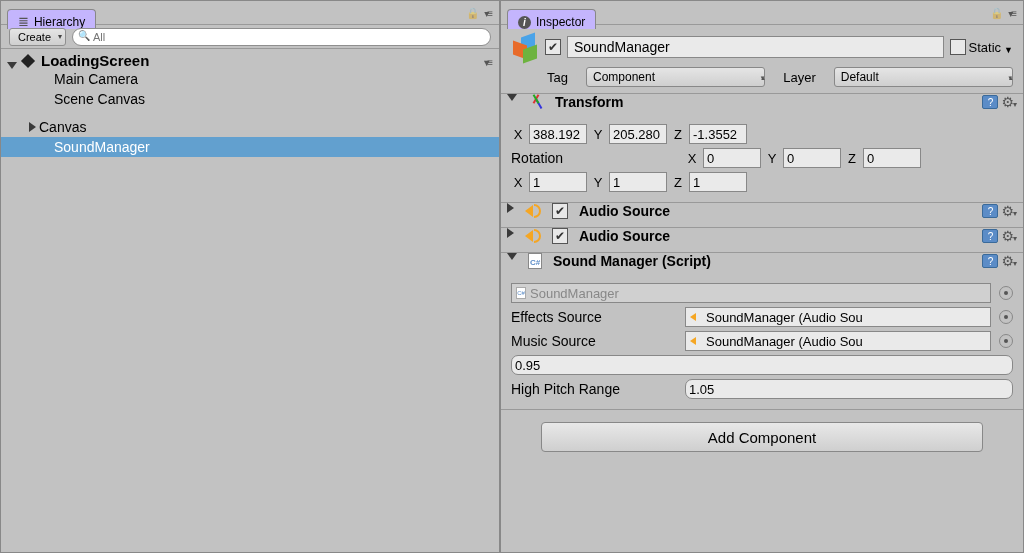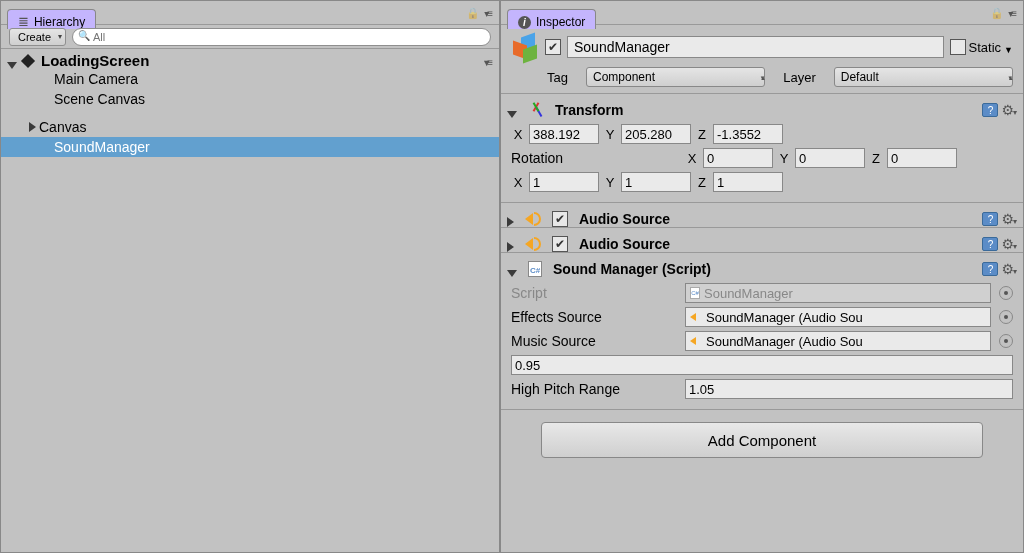--- a/index.html
+++ b/index.html
@@ -47,52 +47,52 @@
 .chk { width: 16px; height: 16px; border: 1px solid #555; background: #e8e8e8; display: inline-flex; align-items: center; justify-content: center; font-size: 12px; color: #333; }
 .chk.on::before { content: "✔"; }
 .name-field { flex: 1; height: 22px; border: 1px solid #888; background: #eaeaea; padding: 0 6px; font-size: 14px; }
 .static-chk { display: flex; align-items: flex-end; gap: 3px; font-size: 13px; }
 .insp-row2 { display: flex; align-items: center; gap: 18px; margin-top: 6px; padding-left: 36px; }
 .dd-field { height: 20px; border: 1px solid #888; background: linear-gradient(#e5e5e5,#cfcfcf); border-radius: 3px; padding: 0 18px 0 6px; font-size: 12px; position: relative; display: inline-flex; align-items: center; }
 .dd-field::after { content: "▴▾"; position: absolute; right: 3px; font-size: 7px; line-height: 5px; letter-spacing: -4px; color: #555; white-space: pre; }
 .lbl { font-size: 13px; }
 
 .component { border-bottom: 1px solid #999; }
-.comp-header { height: 24px; display: flex; align-items: flex-end; gap: 11px; padding: 0 6px; font-size: 14px; }
+.comp-header { height: 24px; display: flex; align-items: flex-start; gap: 11px; padding: 0 6px; font-size: 14px; }
 .comp-header .title { font-weight: bold; flex: 1; }
 .comp-actions { display: flex; align-items: center; gap: 3px; }
 .help-icon { width: 16px; height: 14px; background: #5b8cc7; border: 1px solid #3a6a9a; border-radius: 2px; color: #fff; font-size: 10px; display: inline-flex; align-items: center; justify-content: center; }
 .gear-icon { font-size: 14px; color: #555; }
 .gear-icon::after { content: "▾"; font-size: 8px; margin-left: -1px; }
 .transform-icon { width: 16px; height: 16px; position: relative; }
 .transform-icon::before { content: ""; position: absolute; width: 2px; height: 10px; background: #d33; left: 7px; top: 0; transform: rotate(30deg); }
 .transform-icon::after { content: ""; position: absolute; width: 2px; height: 10px; background: #2a2; left: 7px; top: 0; transform: rotate(-30deg); box-shadow: 0 6px 0 0 #33d; }
 .speaker-icon { width: 16px; height: 16px; position: relative; }
 .speaker-icon::before { content:""; position:absolute; width:0;height:0;border-style:solid;border-width:6px 8px 6px 0;border-color:transparent #f5a623 transparent transparent;left:0;top:2px;}
 .speaker-icon::after { content:""; position:absolute; width:5px;height:10px;border:2px solid #f5a623;border-left:none;border-radius:0 10px 10px 0;left:9px;top:1px;}
 .cs-icon { width: 14px; height: 16px; border: 1px solid #888; background: #fff; position: relative; font-size: 8px; color: #5b8cc7; display:inline-flex;align-items:flex-end;justify-content:center;padding-bottom:1px;}
 .cs-icon::before{content:"C#";font-weight:bold;}
 .comp-body { padding: 4px 10px 8px; }
 .prop-row { display: flex; align-items: center; height: 24px; gap: 4px; }
 .prop-label { width: 170px; font-size: 14px; }
 .prop-label.disabled { color: #888; }
 .vec-lbl { width: 14px; text-align: center; font-size: 13px; }
 .num-input { height: 20px; border: 1px solid #888; background: #eaeaea; padding: 0 3px; font-size: 13px; }
-.num-input.w { width: 70px; }
-.num-input.full { flex: 1; }
+.num-input.w { width: 58px; }
+.num-input.full { flex: 1; border-radius: 7px; }
 .obj-field { flex: 1; height: 20px; border: 1px solid #888; background: #eaeaea; display: flex; align-items: center; padding: 0 4px; gap: 4px; font-size: 13px; overflow: hidden; white-space: nowrap; }
 .obj-field.disabled { color: #888; background: #d0d0d0; }
 .small-speaker{width:12px;height:12px;position:relative;flex-shrink:0;}
 .small-speaker::before{content:"";position:absolute;width:0;height:0;border-style:solid;border-width:4px 6px 4px 0;border-color:transparent #f5a623 transparent transparent;left:0;top:2px;}
 .small-cs{width:10px;height:12px;border:1px solid #aaa;background:#fff;font-size:6px;color:#5b8cc7;display:inline-flex;align-items:center;justify-content:center;flex-shrink:0;}
 .small-cs::before{content:"C#";}
 .picker-dot { width: 14px; height: 14px; border: 1px solid #888; border-radius: 50%; position: relative; margin-left: 4px; flex-shrink:0;}
 .picker-dot::before { content:"";position:absolute;width:4px;height:4px;border-radius:50%;background:#555;top:4px;left:4px;}
 .add-comp-wrap { padding: 12px 40px; display:flex; }
-.add-comp-btn { flex:1; height: 36px; background: linear-gradient(#e8e8e8,#cfcfcf); border: 1px solid #888; border-radius: 4px; font-size: 15px; display: flex; align-items: center; justify-content: center; cursor: pointer; }
+.add-comp-btn { flex:1; height: 30px; background: linear-gradient(#e8e8e8,#cfcfcf); border: 1px solid #888; border-radius: 4px; font-size: 15px; display: flex; align-items: center; justify-content: center; cursor: pointer; }
 </style>
 </head>
 <body>
 
 <div class="panel panel-left">
   <div class="tab-header">
     <div class="tab">
       <span class="tab-icon-h"></span>
       <span>Hierarchy</span>
     </div>
@@ -244,21 +244,20 @@
         <span class="foldout open"></span>
         <span class="cs-icon"></span>
         <span class="title">Sound Manager (Script)</span>
         <div class="comp-actions">
           <span class="help-icon">?</span>
           <span class="gear-icon">⚙</span>
         </div>
       </div>
       <div class="comp-body">
         <div class="prop-row">
-          <span class="prop-label disabled">Script</span>
           <div class="obj-field disabled">
             <span class="small-cs"></span>
             <span>SoundManager</span>
           </div>
           <span class="picker-dot"></span>
         </div>
         <div class="prop-row">
           <span class="prop-label">Effects Source</span>
           <div class="obj-field">
             <span class="small-speaker"></span>

